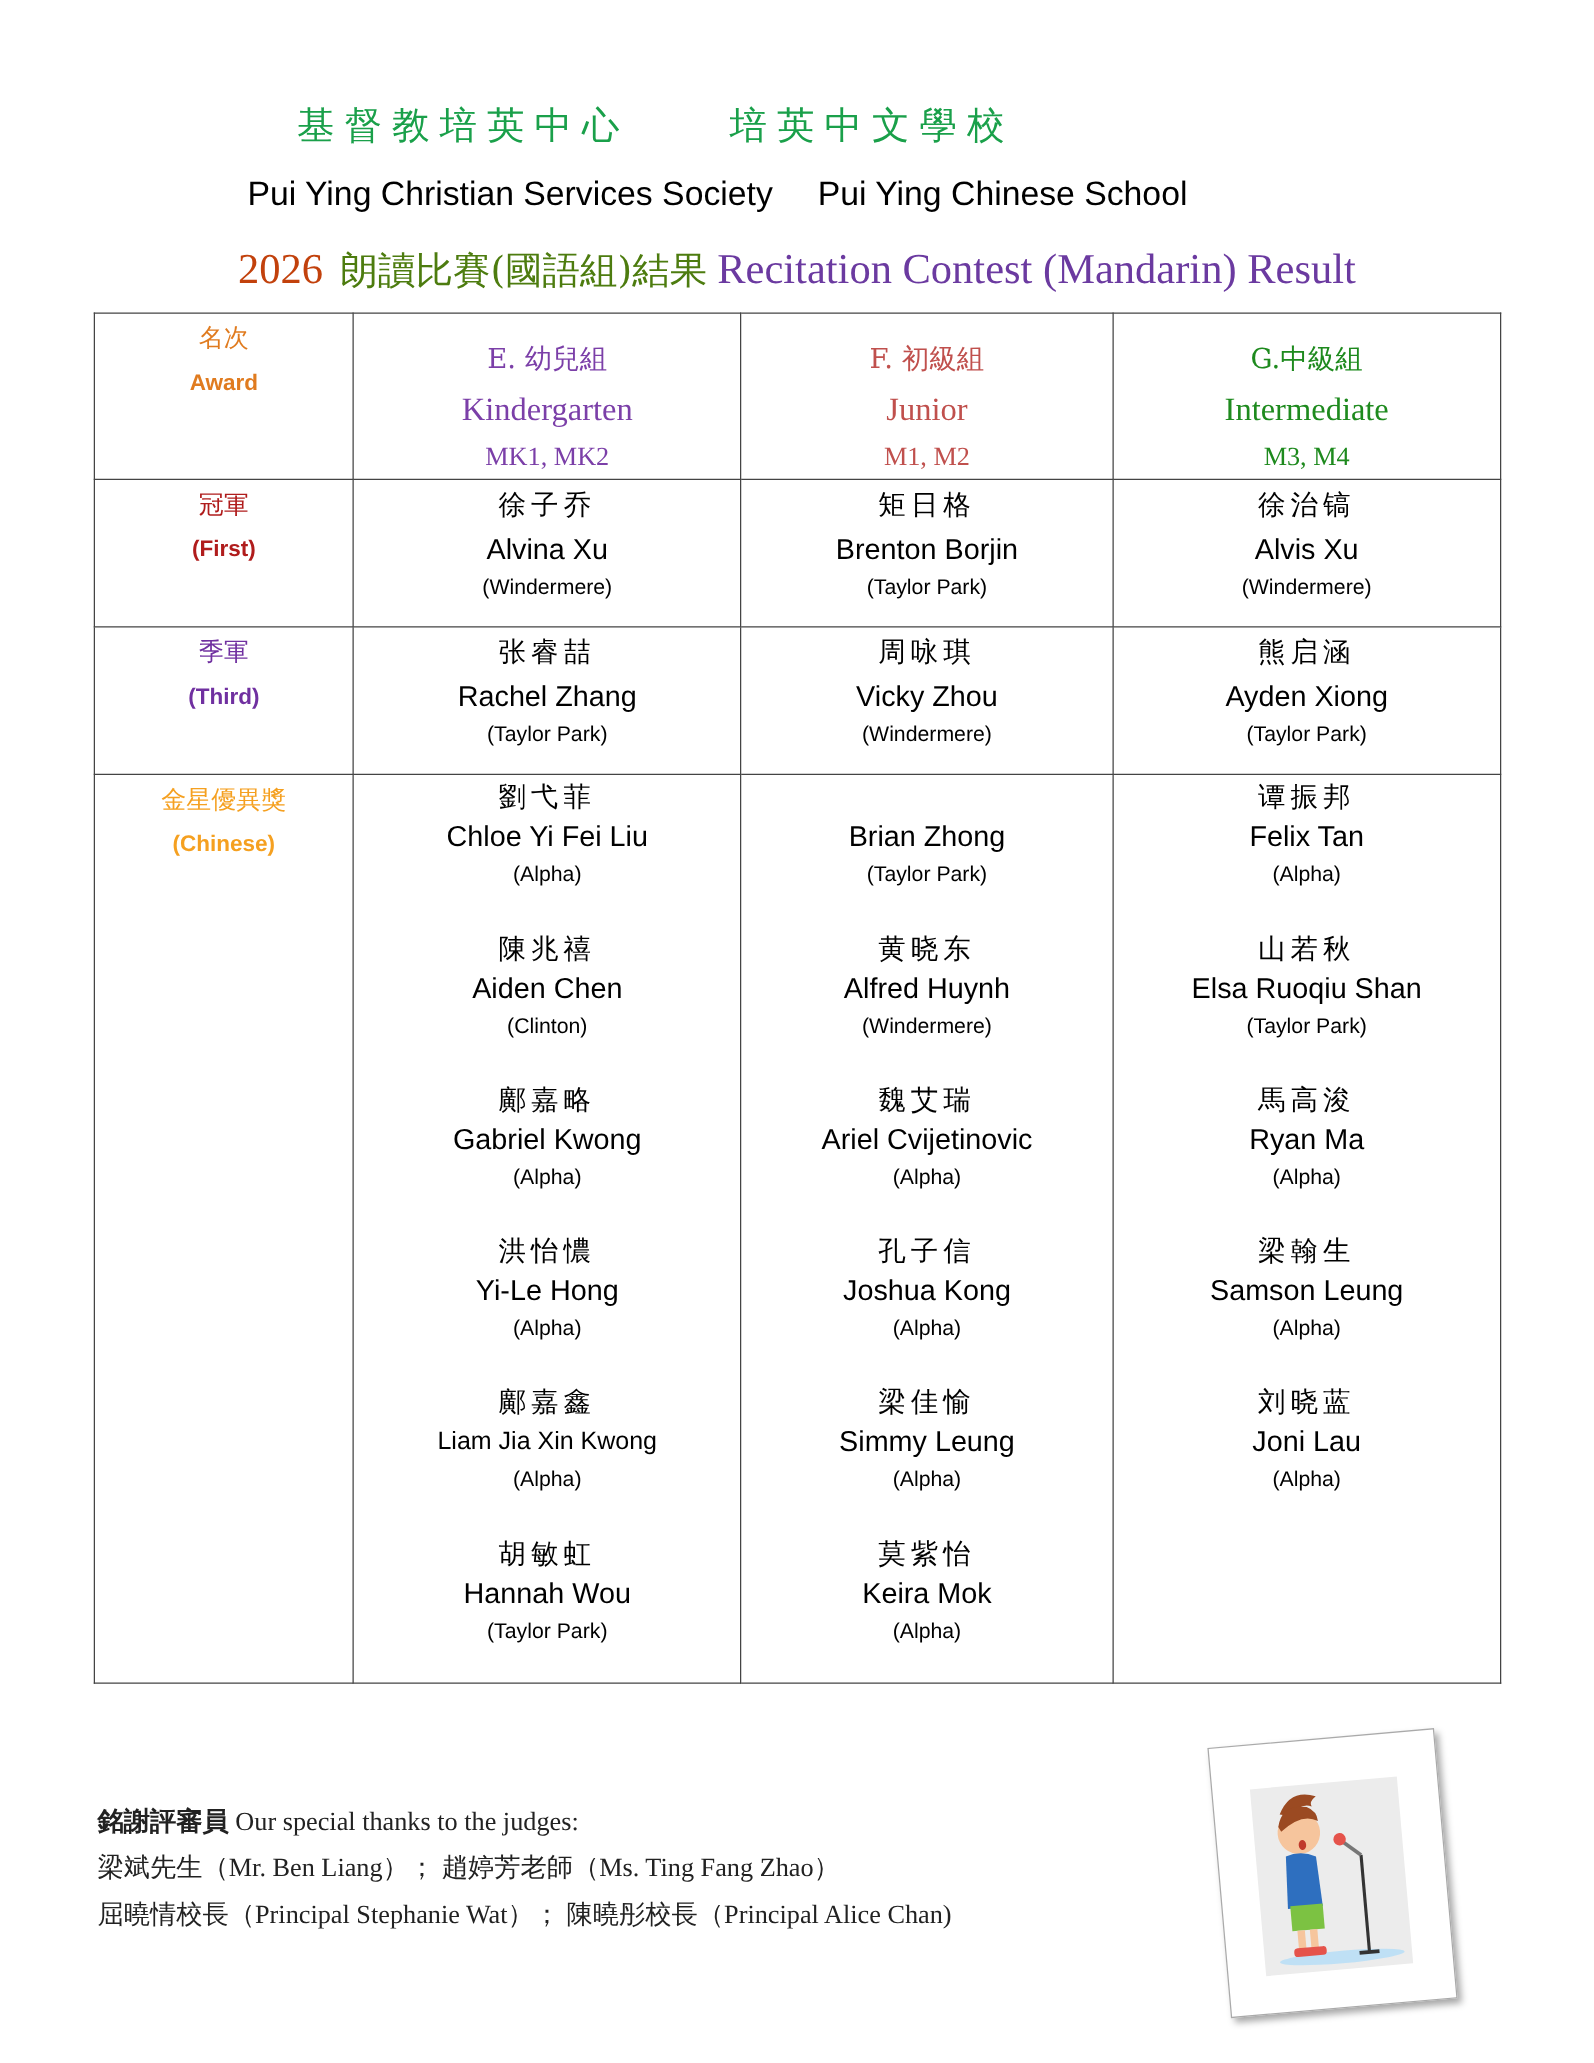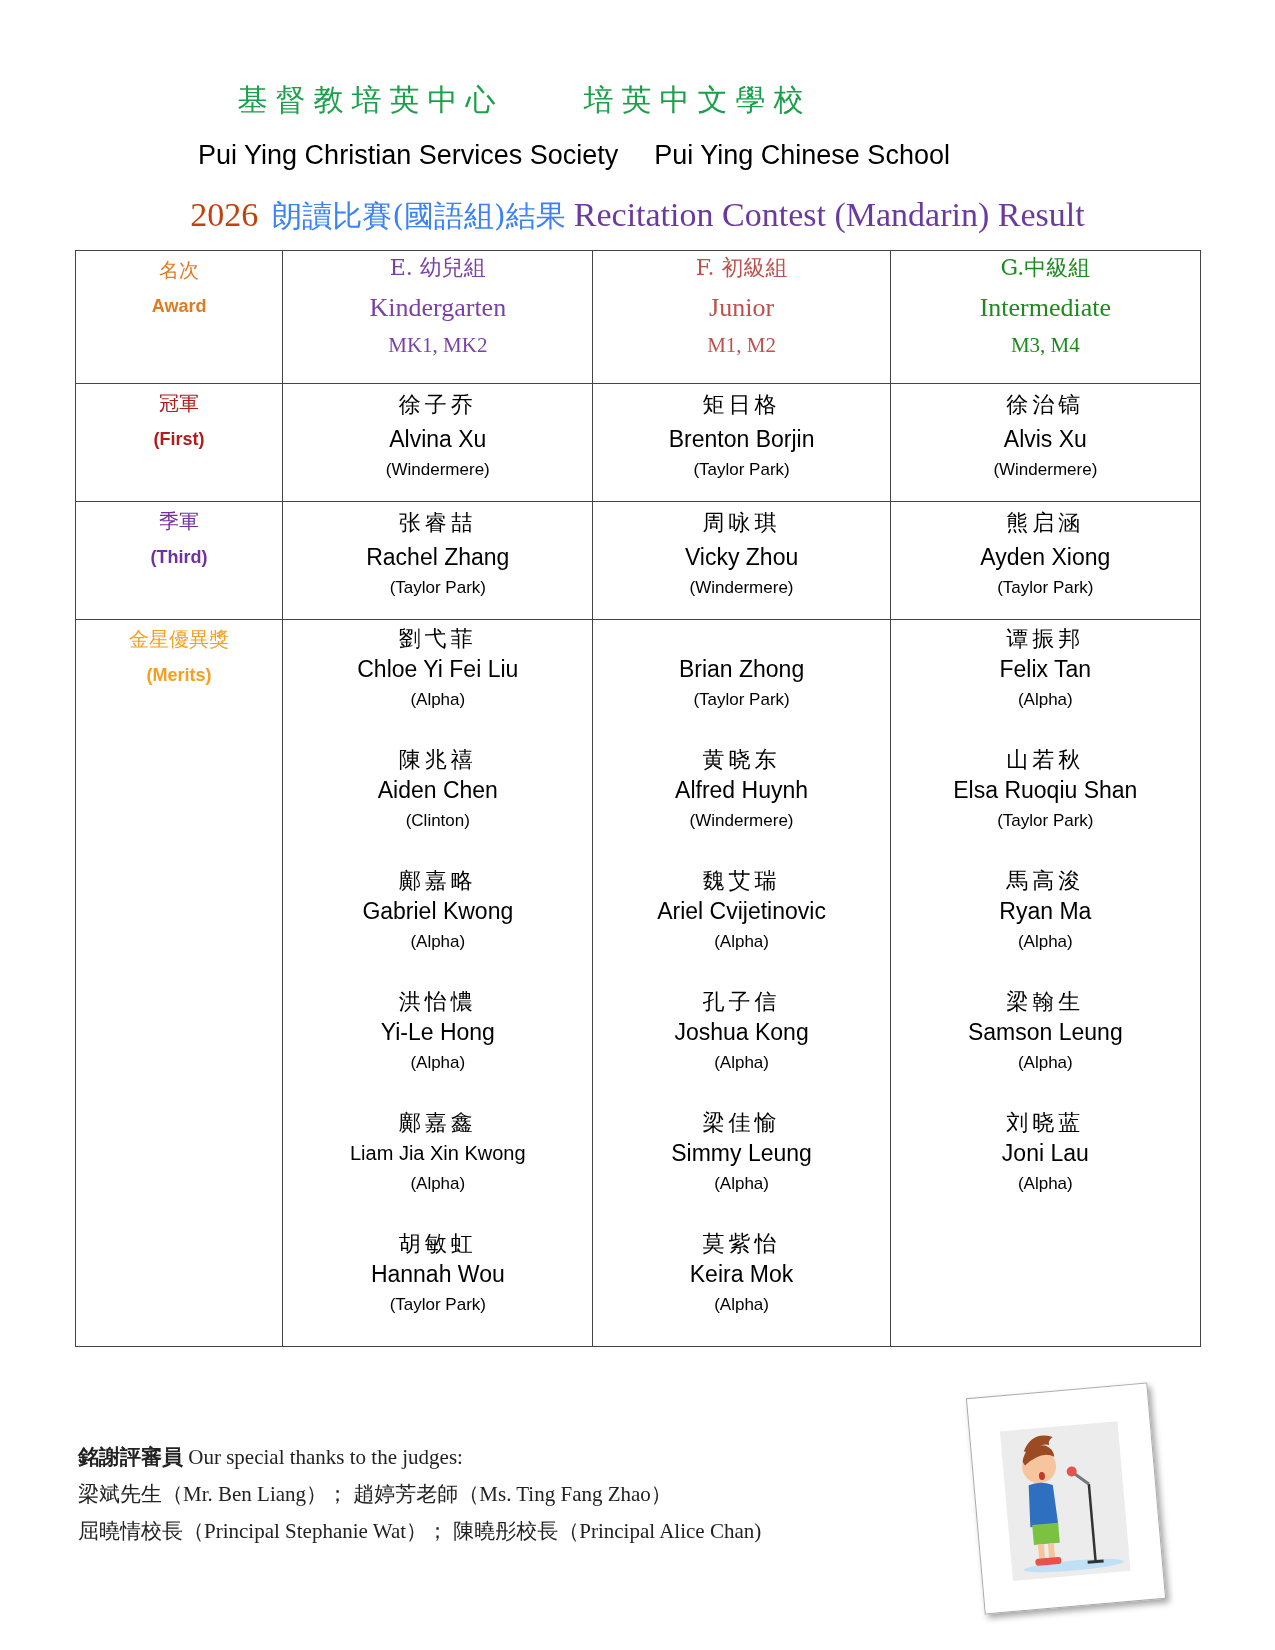--- a/index.html
+++ b/index.html
@@ -6,30 +6,30 @@
   body { width:1275px; height:1650px; position:relative; overflow:hidden;
          font-family:"DejaVu Sans", sans-serif; color:#000; }
   .abs { position:absolute; }
   .center { text-align:center; }
   .t-cn-green { left:0; width:1049px; top:80px; font-family:"DejaVu Serif", serif; font-size:30px; color:#1aa04a; letter-spacing:8px; }
   .t-cn-green span { margin:0 40px; }
   .t-en { left:0; width:1148px; top:140px; font-family:"Liberation Sans", sans-serif; font-size:27px; }
   .t-en span { margin:0 18px; }
   .t-title { left:0; width:1275px; top:196px; font-family:"Liberation Serif", serif; font-size:34px; }
   .t-title .yr { color:#c2410c; margin-right:14px; }
-  .t-title .cn { color:#3b82f6; font-family:"DejaVu Serif", serif; font-size:30px; }
+  .t-title .cn { color:#4d7c0f; font-family:"DejaVu Serif", serif; font-size:30px; }
   .t-title .en { color:#6b3aa0; margin-left:8px; }
 
   table.results { position:absolute; left:75px; top:250px; width:1126px; border-collapse:collapse; table-layout:fixed; }
   table.results td { border:1.5px solid #444; vertical-align:top; text-align:center; padding:0; }
   .col0 { width:207px; } .col1 { width:310px; } .col2 { width:297px; } .col3 { width:310px; }
   tr.hdr td { height:132px; }
   tr.place td { height:117px; }
   tr.merit td { height:675px; }
-  .hcn { font-family:"DejaVu Serif", serif; font-size:22px; margin-top:2px; line-height:30px; }
+  .hcn { font-family:"DejaVu Serif", serif; font-size:22px; margin-top:22px; line-height:30px; }
   .hen { font-family:"Liberation Serif", serif; font-size:26px; margin-top:10px; line-height:30px; }
   .hgr { font-family:"Liberation Serif", serif; font-size:21px; margin-top:8px; line-height:28px; }
   .award-cn { font-family:"DejaVu Serif", serif; font-size:20px; margin-top:4px; line-height:30px; }
   .award-en { font-family:"Liberation Sans", sans-serif; font-weight:bold; font-size:18px; margin-top:6px; line-height:30px; }
   .w-cn { font-family:"DejaVu Serif", serif; font-size:22px; line-height:30px; margin-top:6px; letter-spacing:4px; }
   .w-en { font-family:"Liberation Sans", sans-serif; font-size:23px; line-height:30px; margin-top:4px; }
   .w-sc { font-family:"Liberation Sans", sans-serif; font-size:17px; line-height:24px; margin-top:4px; }
   .m-entry { height:117px; }
   .m-entry .w-cn { margin-top:4px; }
   .m-entry .w-en { margin-top:0; }
@@ -123,21 +123,21 @@
     <td>
           <div class="w-cn">熊启涵</div>
           <div class="w-en">Ayden Xiong</div>
           <div class="w-sc">(Taylor Park)</div>
         </td>
   </tr>
 
   <tr class="merit">
     <td style="color:#f5a020">
       <div class="award-cn">金星優異獎</div>
-      <div class="award-en">(Merits)</div>
+      <div class="award-en">(Chinese)</div>
     </td>
     <td>
       <div class="m-entry">
             <div class="w-cn">劉弋菲</div>
             <div class="w-en">Chloe Yi Fei Liu</div>
             <div class="w-sc">(Alpha)</div>
           </div>
       <div class="m-entry">
             <div class="w-cn">陳兆禧</div>
             <div class="w-en">Aiden Chen</div>

